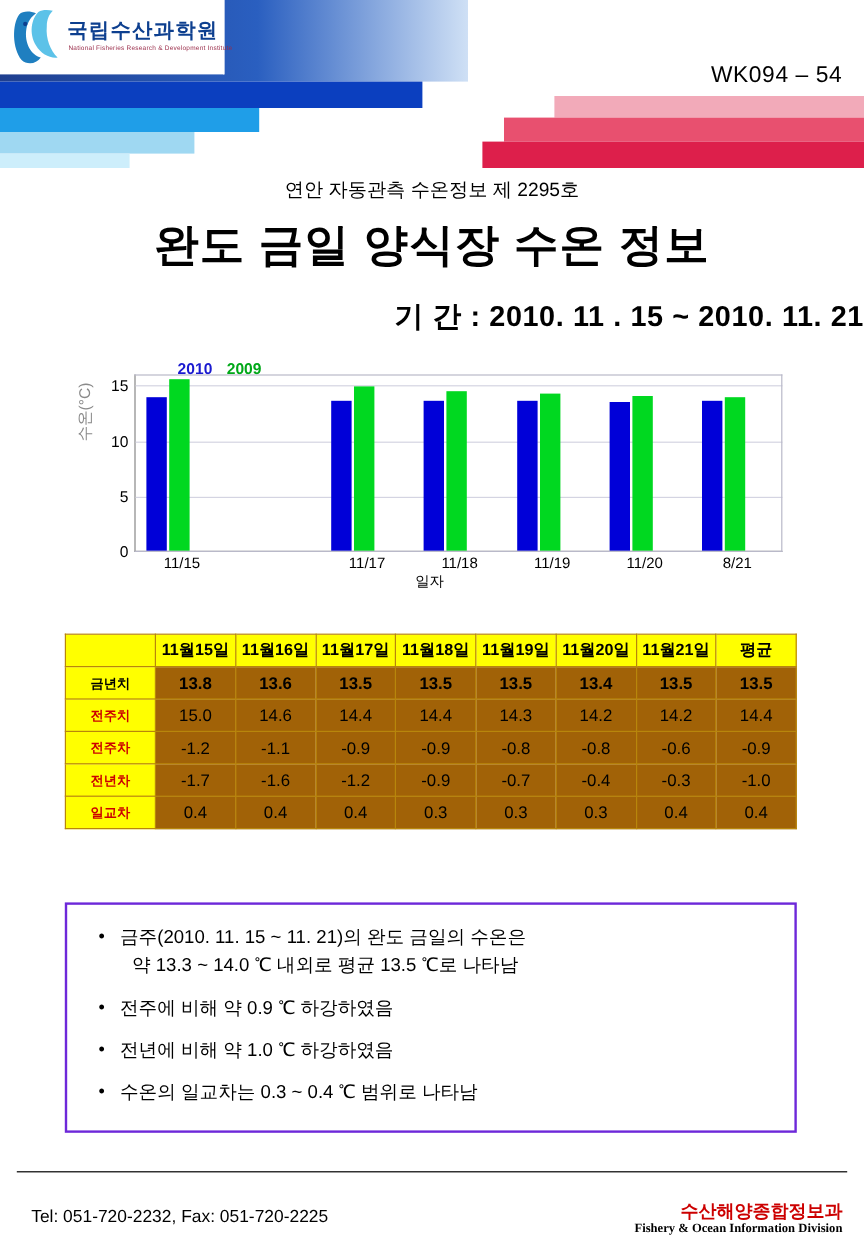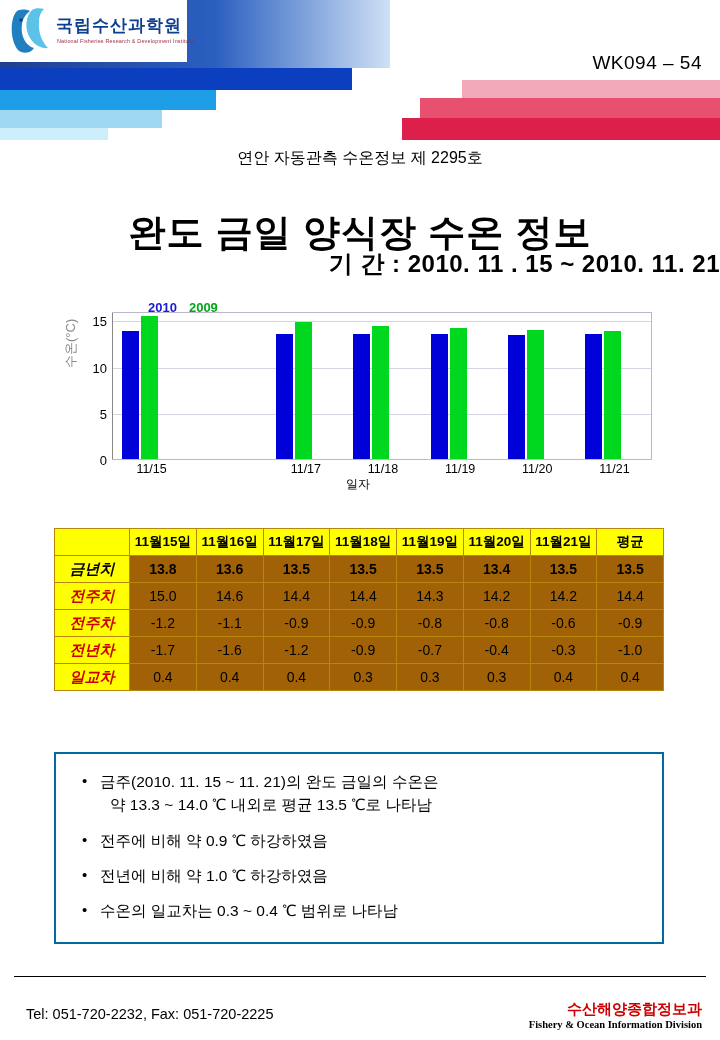--- a/index.html
+++ b/index.html
@@ -116,21 +116,20 @@
     color: #000;
   }
   .main-title {
     position: absolute;
     top: 180px; left: 0; width: 720px;
     text-align: center;
     font-size: 37px;
     font-weight: bold;
     color: #000;
     letter-spacing: 1px;
-    margin-top: 28px;
   }
   .period-line {
     position: absolute;
     top: 248px; left: 0; width: 720px;
     text-align: right;
     font-size: 24px;
     font-weight: bold;
     color: #000;
     letter-spacing: .5px;
   }
@@ -241,36 +240,35 @@
     padding: 0;
   }
   table.data th {
     background: #ffff00;
     font-weight: bold;
     font-size: 13.5px;
   }
   table.data td.rowhead {
     background: #ffff00;
     font-weight: bold;
-    font-size: 15px;
+    font-size: 11px;
     color: #cc0000;
-    font-style: italic;
   }
   table.data tr.cur td.rowhead { color: #000; }
   table.data tr.cur td { font-weight: bold; }
   table.data td.val { background: #a16207; }
   .col-first { width: 74px; }
 
   
   .summary {
     position: absolute;
     left: 54px; top: 752px;
     width: 610px;
     height: 192px;
-    border: 2px solid #0369a1;
+    border: 2px solid #6d28d9;
     box-sizing: border-box;
     padding: 16px 18px 0 26px;
   }
   .summary ul {
     list-style: none;
     margin: 0; padding: 0;
   }
   .summary li {
     font-size: 15.5px;
     color: #000;
@@ -385,21 +383,21 @@
         <div class="xtick">11/19</div>
       </div>
       <div class="bargroup" style="left: 385.714px; width: 77.1429px;">
         <div class="bar cur" style="height: 123.95px; background: rgb(0, 0, 216);"></div>
         <div class="bar prev" style="height: 129.5px; background: rgb(0, 216, 32);"></div>
         <div class="xtick">11/20</div>
       </div>
       <div class="bargroup" style="left: 462.857px; width: 77.1429px;">
         <div class="bar cur" style="height: 124.875px; background: rgb(0, 0, 216);"></div>
         <div class="bar prev" style="height: 127.65px; background: rgb(0, 216, 32);"></div>
-        <div class="xtick">11/21</div>
+        <div class="xtick">8/21</div>
       </div>
     </div>
   <div class="plot-outline"></div>
   <div class="xlabel">일자</div>
 </div>
 
 <div class="table-wrap">
   <table class="data">
     <thead>
       <tr id="thead-row">

